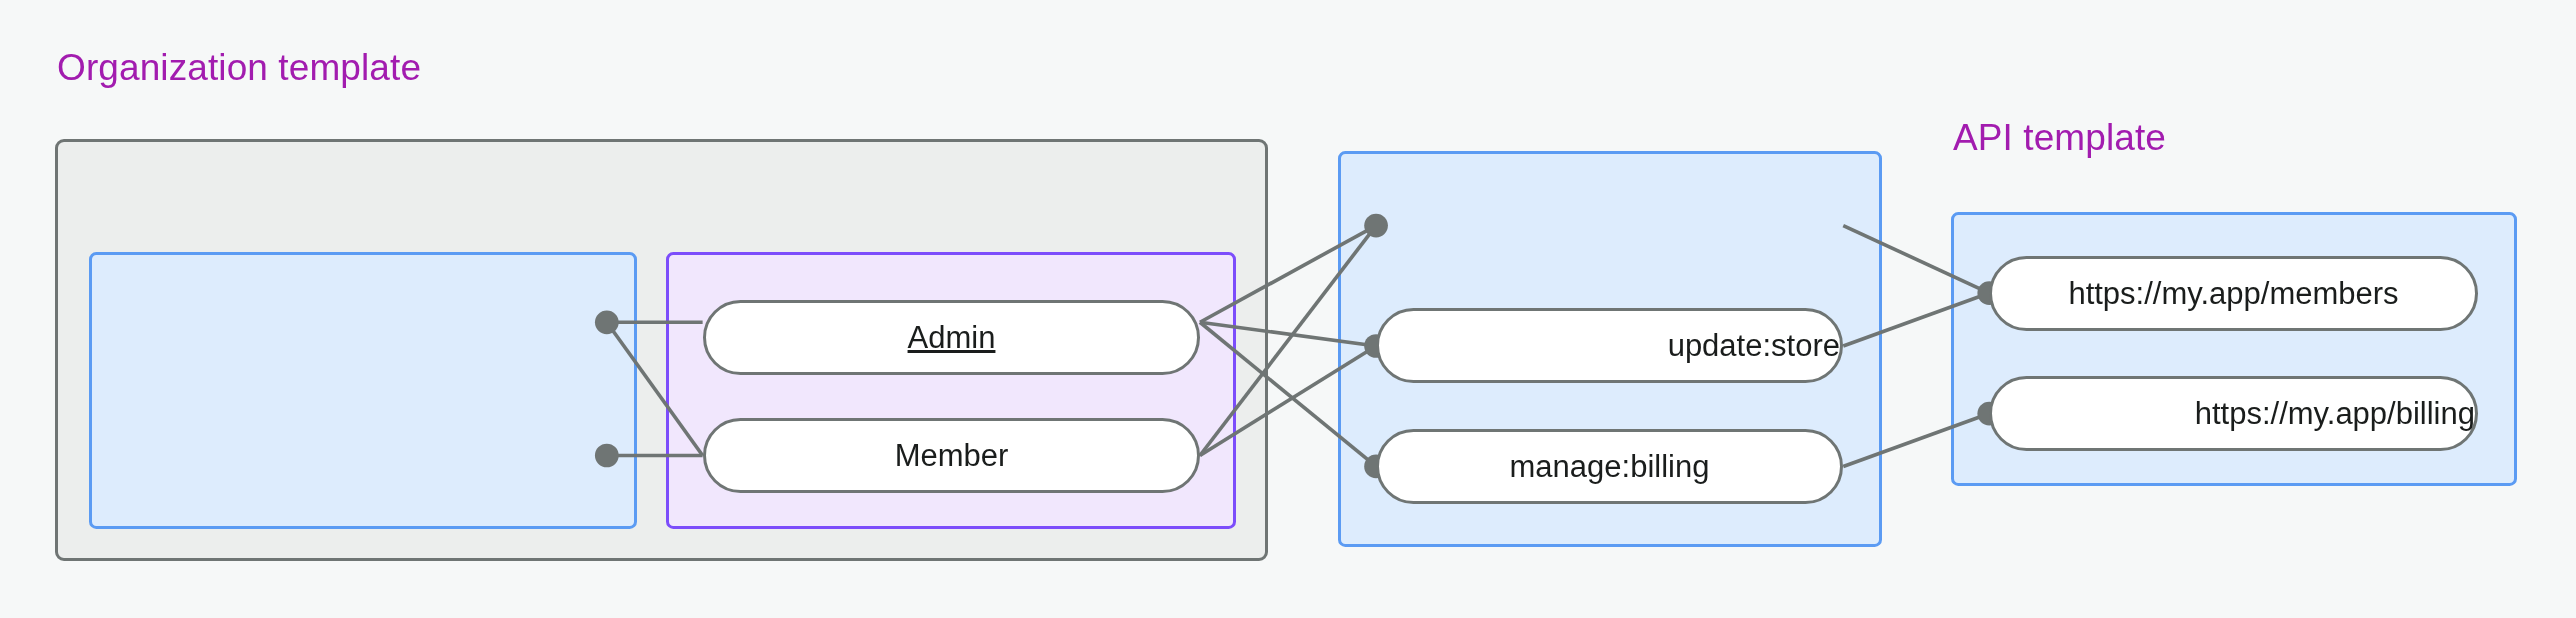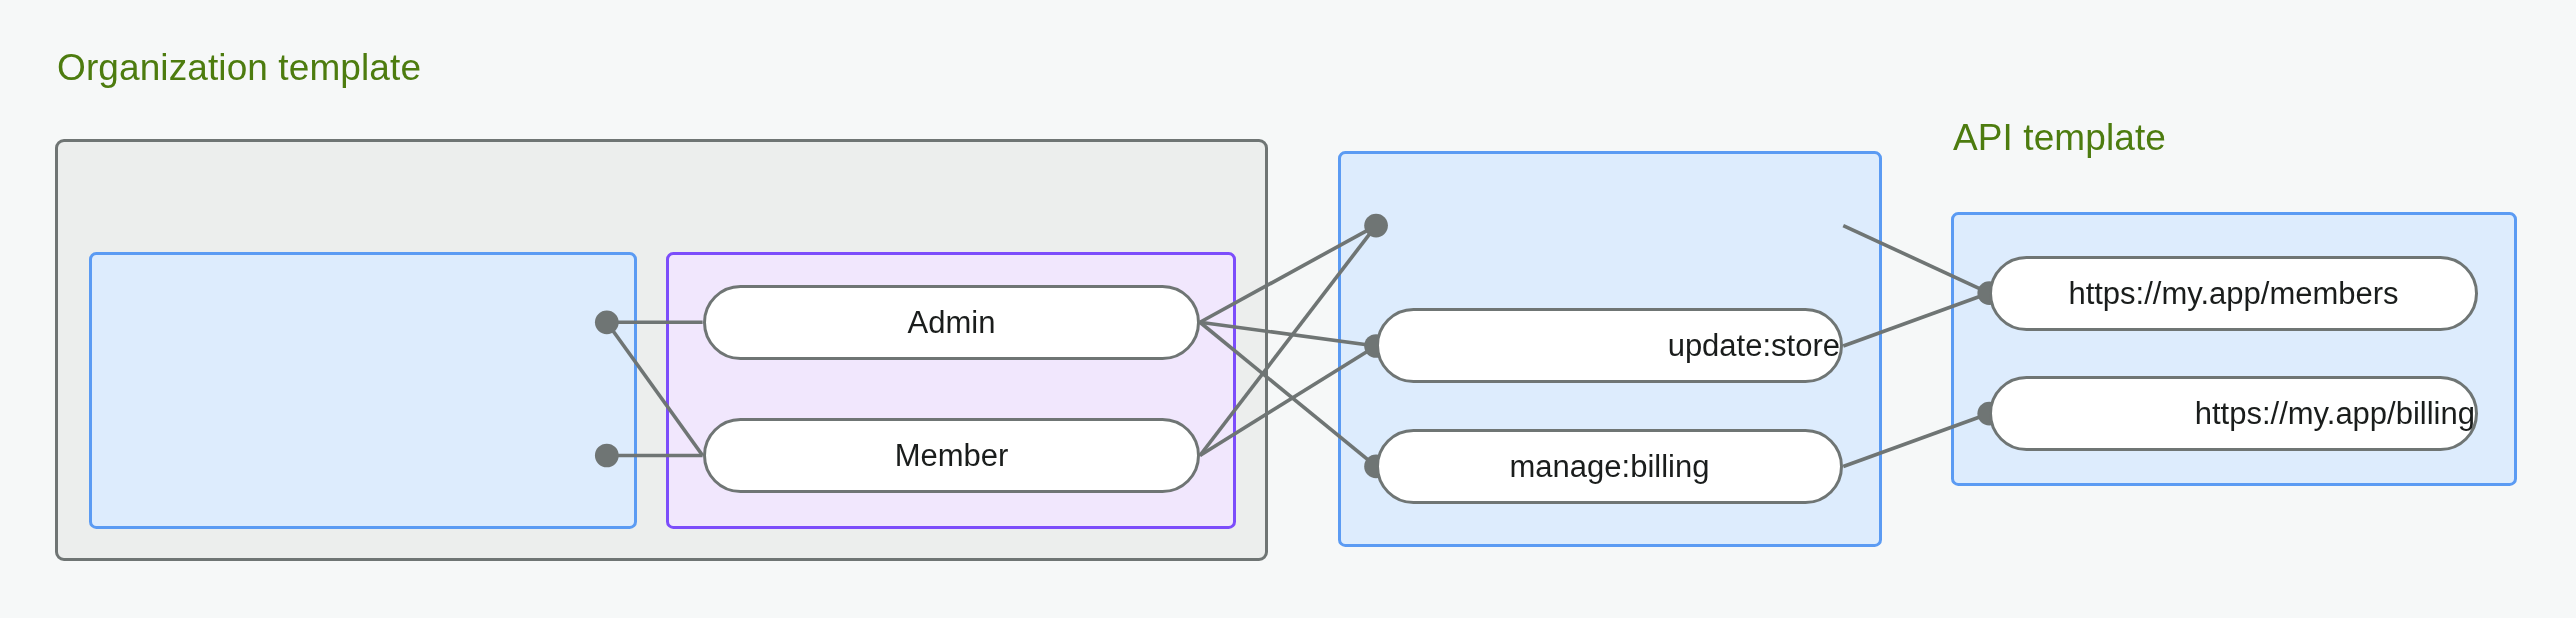--- a/index.html
+++ b/index.html
@@ -30,21 +30,21 @@
     left:1338px; top:151px; width:544px; height:396px;
     background:#ddecfd; border:3.7px solid #5b9bf3; border-radius:7.3px;
   }
   .group.api {
     left:1951px; top:212px; width:566px; height:274px;
     background:#ddecfd; border:3.7px solid #5b9bf3; border-radius:7.3px;
   }
 
   
   .heading {
-    position:absolute; color:#4d7c0f; white-space:nowrap;
+    position:absolute; color:#a21caf; white-space:nowrap;
     font-weight:400; letter-spacing:0.1px;
   }
   .heading.h-outer { font-size:37px; }
   .heading.h-inner { font-size:33px; }
 
   #h-org-template  { left:57px;   top:47px; }
   #h-permissions   { left:1340px; top:57px; }
   #h-api           { left:1953px; top:117px; }
   #h-org-perms     { left:89px;   top:162px; }
   #h-org-roles     { left:666px;  top:162px; }
@@ -58,21 +58,21 @@
     display:flex; align-items:center; justify-content:center;
     font-size:31px; color:#1a1d1c; white-space:nowrap;
     height:75px;
   }
   .node .label { pointer-events:none; }
 
   
   #n-invite  { left:123px; top:285px; width:484px; }
   #n-delete  { left:123px; top:418px; width:484px; }
   
-  #n-admin   { left:703px; top:285px; width:497px; }
+  #n-admin   { left:703px; top:300px; width:497px;text-decoration:underline; }
   #n-member  { left:703px; top:418px; width:497px; }
   
   #n-read    { left:1376px; top:188px; width:467px; }
   #n-update  { left:1376px; top:308px; width:467px;justify-content:flex-end; }
   #n-manage  { left:1376px; top:429px; width:467px; }
   
   #n-members { left:1989px; top:256px; width:489px; }
   #n-billing { left:1989px; top:376px; width:489px;justify-content:flex-end; }
 
   

